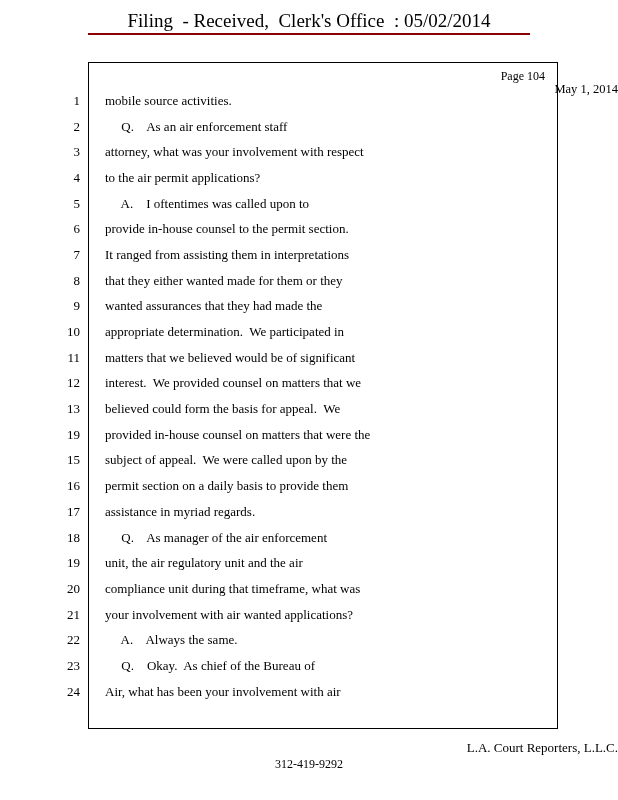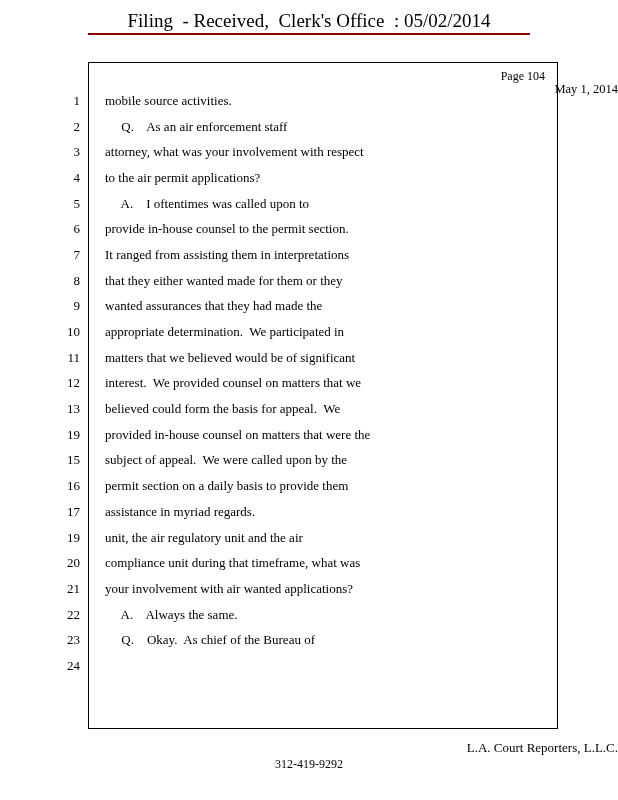--- a/index.html
+++ b/index.html
@@ -169,20 +169,24 @@
       </div>
     <div class="line">
         <span class="num">16</span>
         <span class="text">permit section on a daily basis to provide them</span>
       </div>
     <div class="line">
         <span class="num">17</span>
         <span class="text">assistance in myriad regards.</span>
       </div>
     <div class="line">
+        <span class="num">18</span>
+        <span class="text">     Q.    As manager of the air enforcement</span>
+      </div>
+    <div class="line">
         <span class="num">19</span>
         <span class="text">unit, the air regulatory unit and the air</span>
       </div>
     <div class="line">
         <span class="num">20</span>
         <span class="text">compliance unit during that timeframe, what was</span>
       </div>
     <div class="line">
         <span class="num">21</span>
         <span class="text">your involvement with air wanted applications?</span>
@@ -190,19 +194,20 @@
     <div class="line">
         <span class="num">22</span>
         <span class="text">     A.    Always the same.</span>
       </div>
     <div class="line">
         <span class="num">23</span>
         <span class="text">     Q.    Okay.  As chief of the Bureau of</span>
       </div>
     <div class="line">
         <span class="num">24</span>
+        <span class="text">Air, what has been your involvement with air</span>
       </div>
   </div>
 
   <div class="footer-company">L.A. Court Reporters, L.L.C.</div>
   <div class="footer-phone">312-419-9292</div>
 
 </div>
 
 </body></html>

